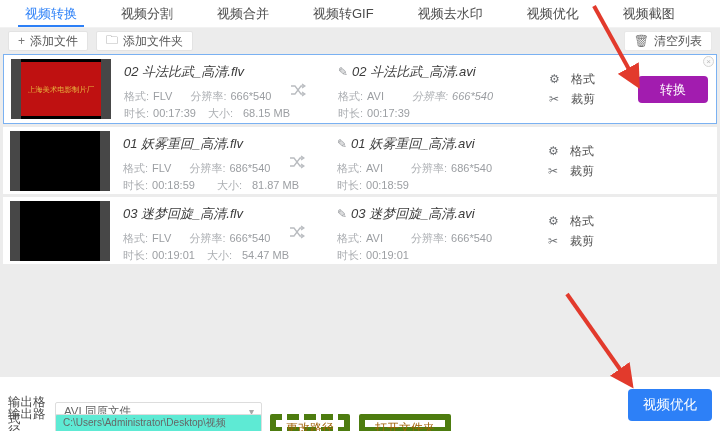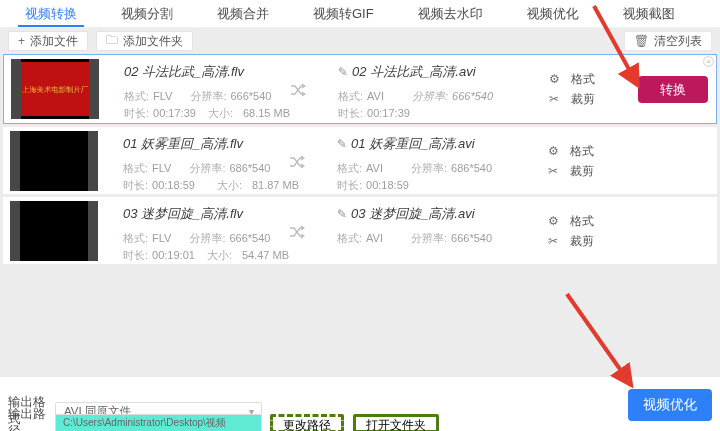--- a/index.html
+++ b/index.html
@@ -15,52 +15,52 @@
 
   
   .toolbar { position:absolute; top:28px; left:0; right:0; height:26px; background:#ececec; display:flex; align-items:center; padding:0 8px; }
   .tbtn { height:20px; background:#fff; border:1px solid #e3e3e3; border-radius:2px; display:flex; align-items:center; font-size:12px; color:#555; padding:0 9px; margin-right:8px; cursor:pointer; }
   .tbtn .ic { margin-right:5px; color:#777; font-size:12px; }
   .tbtn.right { position:absolute; right:8px; margin:0; border-color:#e8e8e8; }
 
   
   .row { position:absolute; left:3px; right:3px; background:#fff; height:67px; }
   .row.selected { border:1px solid #7ab1f2; height:70px; }
-  .thumb { position:absolute; left:7px; top:4px; width:88px; height:60px; background:#a16207; display:flex;border-radius:20px; }
+  .thumb { position:absolute; left:7px; top:4px; width:100px; height:60px; background:#a16207; display:flex;border-radius:20px; }
   .thumb .bar { width:10px; height:100%; background:#474747; }
   .thumb .screen { flex:1; background:#000; position:relative; }
   .thumb .screen.red { background:#000; }
   .thumb .screen.red .inner { position:absolute; left:0; right:0; top:3px; bottom:3px; background:#bf1111; display:flex; align-items:center; justify-content:center; }
   .thumb .screen.red .inner span { color:#e7b63e; font-size:8px; white-space:nowrap; transform:scale(.92); letter-spacing:0px; }
 
   .srcpanel { position:absolute; left:120px; top:8px; }
   .fname { font-size:13px; color:#3b3b3b; margin-bottom:7px;font-style:italic; }
   .meta { font-size:11px; color:#a2a5a9; line-height:17px; }
   .meta .lab { color:#acafb3; }
   .meta .val { color:#9b9ea2; margin-left:4px; }
   .meta .col2 { display:inline-block; margin-left:18px; }
   .shuffle-icon { position:absolute; left:286px; top:28px; color:#b9bcc0; }
   .dstpanel { position:absolute; left:334px; top:8px; }
   .dstpanel .fname .pen { color:#8f9296; font-size:12px; margin-right:4px; }
 
   .actions { position:absolute; left:545px; top:14px; font-size:12px; color:#555; }
   .actions .act { display:flex; align-items:center; height:20px; cursor:pointer; }
   .actions .act .aic { width:16px; color:#6d7074; margin-right:6px; font-size:12px; display:inline-flex; }
 
-  .convert-btn { position:absolute; right:8px; top:21px; width:70px; height:27px; background:#be185d; border:none; border-radius:4px; color:#fff; font-size:13px; cursor:pointer; }
+  .convert-btn { position:absolute; right:8px; top:21px; width:70px; height:27px; background:#a21caf; border:none; border-radius:4px; color:#fff; font-size:13px; cursor:pointer; }
   .row-close { position:absolute; right:2px; top:1px; width:11px; height:11px; border:1px solid #d4d4d4; border-radius:50%; background:#fafafa; color:#bbb; font-size:8px; line-height:9px; text-align:center; cursor:pointer; }
 
   
   .bottombar { position:absolute; left:0; right:0; bottom:0; height:54px; background:#fff; }
   .foutrow { position:absolute; left:8px; display:flex; align-items:center; }
   .flabel { font-size:12.5px; color:#4a4a4a; width:47px; }
   .fselect { width:207px; height:19px; border:1px solid #ddd; border-radius:2px; background:#fff; font-size:11.5px; color:#666; display:flex; align-items:center; padding:0 8px; position:relative; cursor:pointer; }
   .fselect .chev { position:absolute; right:7px; color:#a7a7a7; font-size:10px; }
   .finput { width:207px; height:19px; border:1px solid #ddd; border-radius:2px; background:#5eead4; font-size:10px; color:#666; padding:0 7px; font-family:"Liberation Sans","DejaVu Sans",sans-serif; }
-  .pbtn { height:19px; font-size:12px; color:#000000; background:#fff; border:3px solid #4d7c0f; border-radius:2px; padding:0 10px; margin-left:9px; cursor:pointer; }
+  .pbtn { height:19px; font-size:12px; color:#a16207; background:#fff; border:6px solid #4d7c0f; border-radius:2px; padding:0 10px; margin-left:9px; cursor:pointer; }
   .pbtn.dashed { border-style:dashed; margin-left:8px; }
   .convert-all-btn { position:absolute; right:8px; bottom:10px; width:84px; height:32px; background:#2d80f7; border:none; border-radius:4px; color:#fff; font-size:13.5px; cursor:pointer; }
 
   .arrow-overlay { position:absolute; inset:0; pointer-events:none; z-index:5; }
 </style>
 </head>
 <body>
 
 <div class="app">
 
@@ -182,20 +182,21 @@
       <svg width="16" height="14" viewBox="0 0 16 14" fill="none" stroke="#b9bcc0" stroke-width="1.3">
           <path d="M1 3 h4 l6 8 h3"></path>
           <path d="M1 11 h4 l6 -8 h3"></path>
           <path d="M12 1 l3 2 -3 2" fill="none"></path>
           <path d="M12 9 l3 2 -3 2" fill="none"></path>
         </svg>
     </div>
     <div class="dstpanel">
       <div class="fname"><span class="pen">✎</span><span>03 迷梦回旋_高清.avi</span></div>
       <div class="meta"><span class="lab">格式:</span><span class="val">AVI</span><span class="col2" style="margin-left:28px;"><span class="lab">分辨率:</span><span class="val">666*540</span></span></div>
+      <div class="meta"><span class="lab">时长:</span><span class="val">00:19:01</span></div>
     </div>
     <div class="actions">
       <div class="act">
           <span class="aic">⚙</span>
           <span>格式</span>
         </div>
       <div class="act">
           <span class="aic">✂</span>
           <span>裁剪</span>
         </div>

